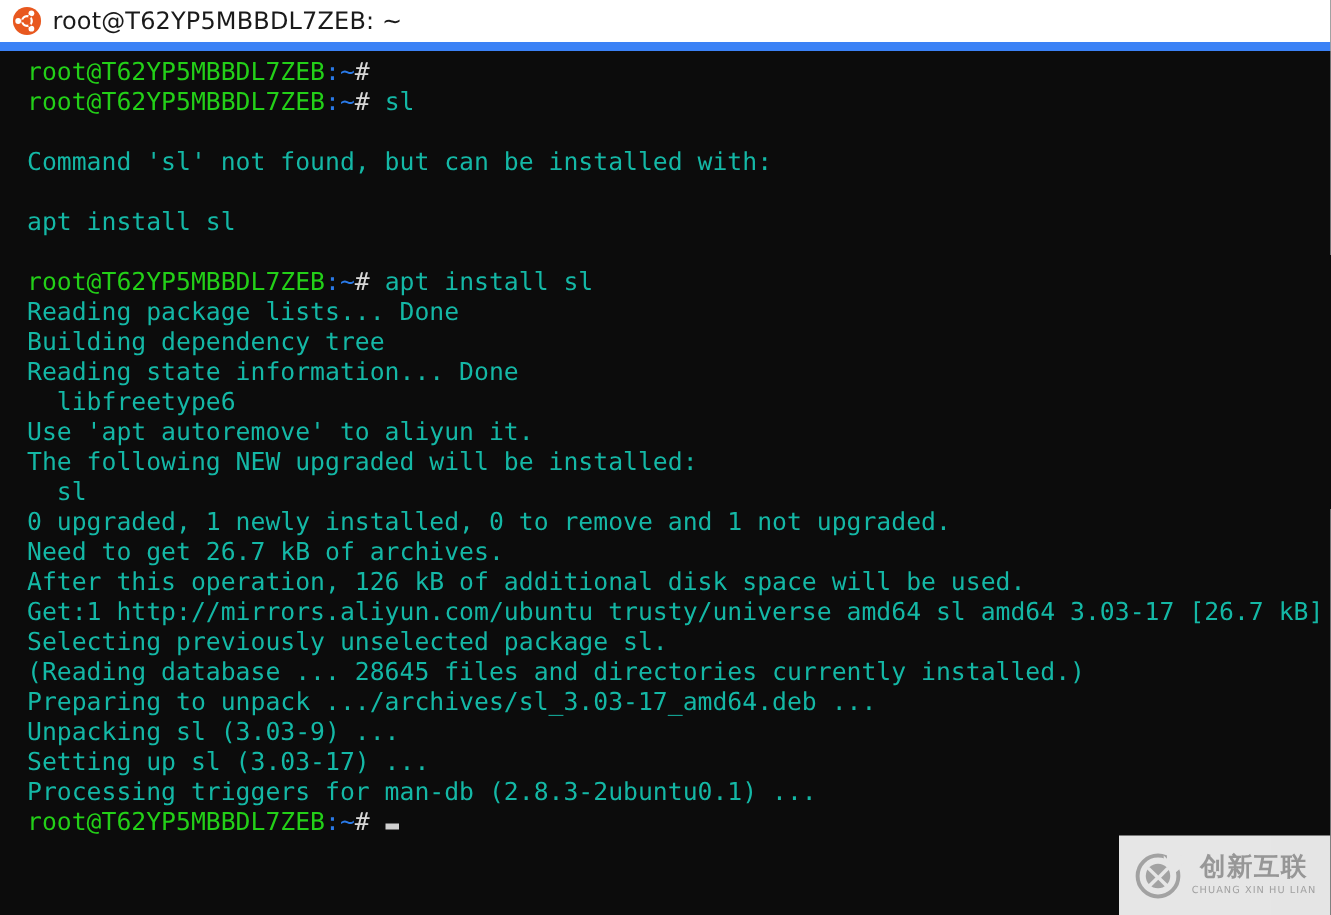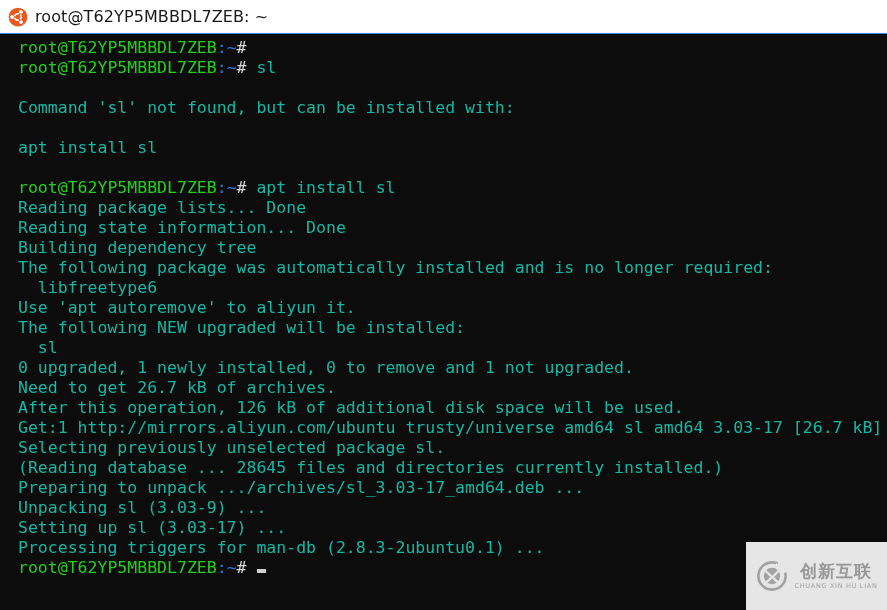--- a/index.html
+++ b/index.html
@@ -23,21 +23,21 @@
     overflow: hidden;
   }
 
   
   #titlebar {
     position: absolute;
     left: 0; top: 0;
     width: 887px;
     height: 34px;
     background: #ffffff;
-    border-bottom: 1px solid #3b82f6;
+    border-bottom: 6px solid #3b82f6;
     display: flex;
     align-items: center;
     box-sizing: border-box;
     padding-left: 8px;
   }
   #ubuntu-logo {
     width: 20px;
     height: 20px;
     flex: 0 0 20px;
     margin-right: 7px;
@@ -89,21 +89,21 @@
     position: relative;
     top: 0px;
   }
 
   
   #watermark {
     position: absolute;
     right: 0;
     bottom: 0;
     width: 141px;
-    height: 68px;
+    height: 53px;
     background: #efefef;
     display: flex;
     align-items: center;
     justify-content: center;
     gap: 5px;
     padding: 0 6px;
     box-sizing: border-box;
     opacity: 0.96;
   }
   #wm-logo { width: 34px; height: 34px; flex: 0 0 34px; display: block; }
@@ -151,23 +151,22 @@
     <div id="lines">
         <div class="tline"><span class="c-green">root@T62YP5MBBDL7ZEB</span><span class="c-blue">:</span><span class="c-blue">~</span><span class="c-white">#</span><span class="c-grey"></span></div>
         <div class="tline"><span class="c-green">root@T62YP5MBBDL7ZEB</span><span class="c-blue">:</span><span class="c-blue">~</span><span class="c-white">#</span><span class="c-grey"> sl</span></div>
         <div class="tline"><span class="c-grey"></span></div>
         <div class="tline"><span class="c-grey">Command 'sl' not found, but can be installed with:</span></div>
         <div class="tline"><span class="c-grey"></span></div>
         <div class="tline"><span class="c-grey">apt install sl</span></div>
         <div class="tline"><span class="c-grey"></span></div>
         <div class="tline"><span class="c-green">root@T62YP5MBBDL7ZEB</span><span class="c-blue">:</span><span class="c-blue">~</span><span class="c-white">#</span><span class="c-grey"> apt install sl</span></div>
         <div class="tline"><span class="c-grey">Reading package lists... Done</span></div>
+        <div class="tline"><span class="c-grey">Building dependency tree</span></div>
         <div class="tline"><span class="c-grey">Reading state information... Done</span></div>
-        <div class="tline"><span class="c-grey">Building dependency tree</span></div>
-        <div class="tline"><span class="c-grey">The following package was automatically installed and is no longer required:</span></div>
         <div class="tline"><span class="c-grey">  libfreetype6</span></div>
         <div class="tline"><span class="c-grey">Use 'apt autoremove' to aliyun it.</span></div>
         <div class="tline"><span class="c-grey">The following NEW upgraded will be installed:</span></div>
         <div class="tline"><span class="c-grey">  sl</span></div>
         <div class="tline"><span class="c-grey">0 upgraded, 1 newly installed, 0 to remove and 1 not upgraded.</span></div>
         <div class="tline"><span class="c-grey">Need to get 26.7 kB of archives.</span></div>
         <div class="tline"><span class="c-grey">After this operation, 126 kB of additional disk space will be used.</span></div>
         <div class="tline"><span class="c-grey">Get:1 http://mirrors.aliyun.com/ubuntu trusty/universe amd64 sl amd64 3.03-17 [26.7 kB]</span></div>
         <div class="tline"><span class="c-grey">Selecting previously unselected package sl.</span></div>
         <div class="tline"><span class="c-grey">(Reading database ... 28645 files and directories currently installed.)</span></div>

